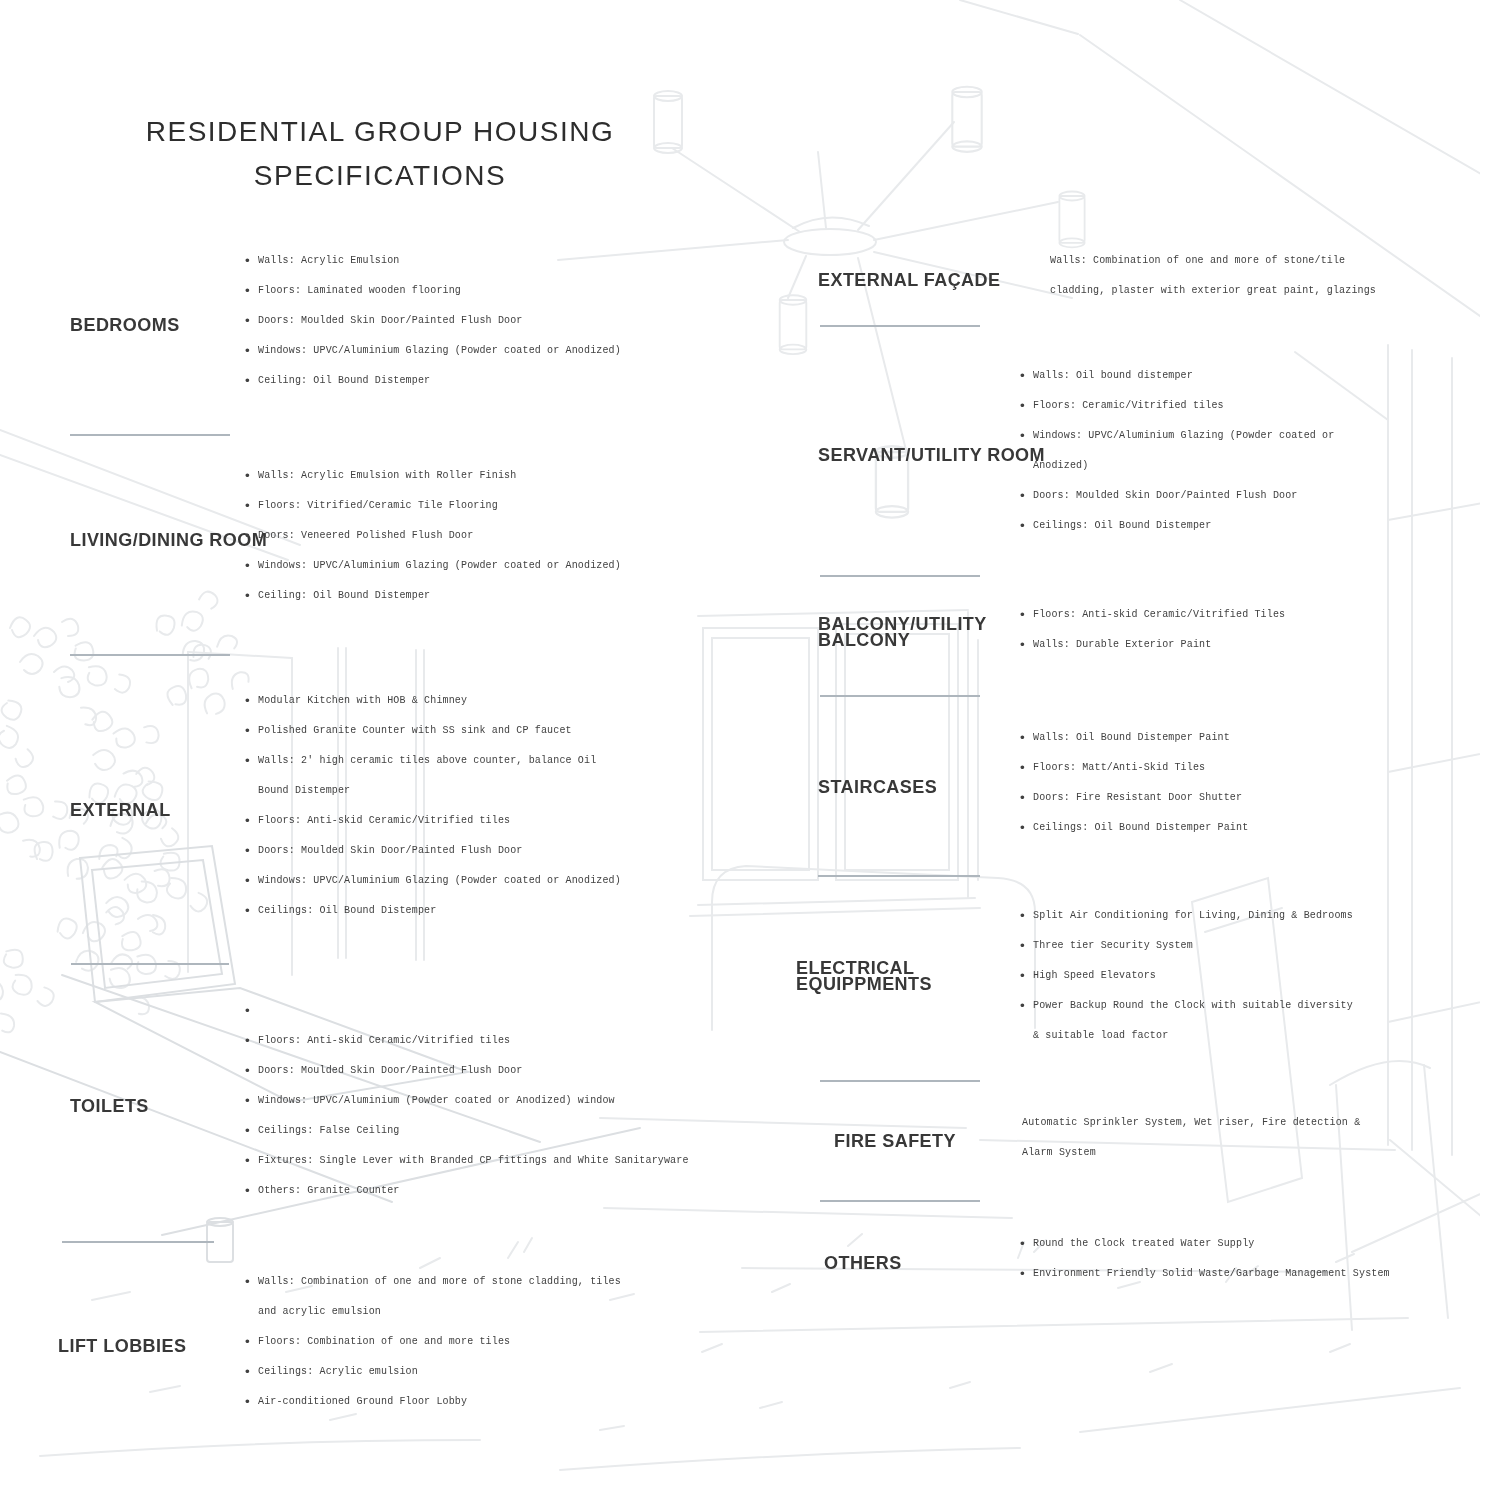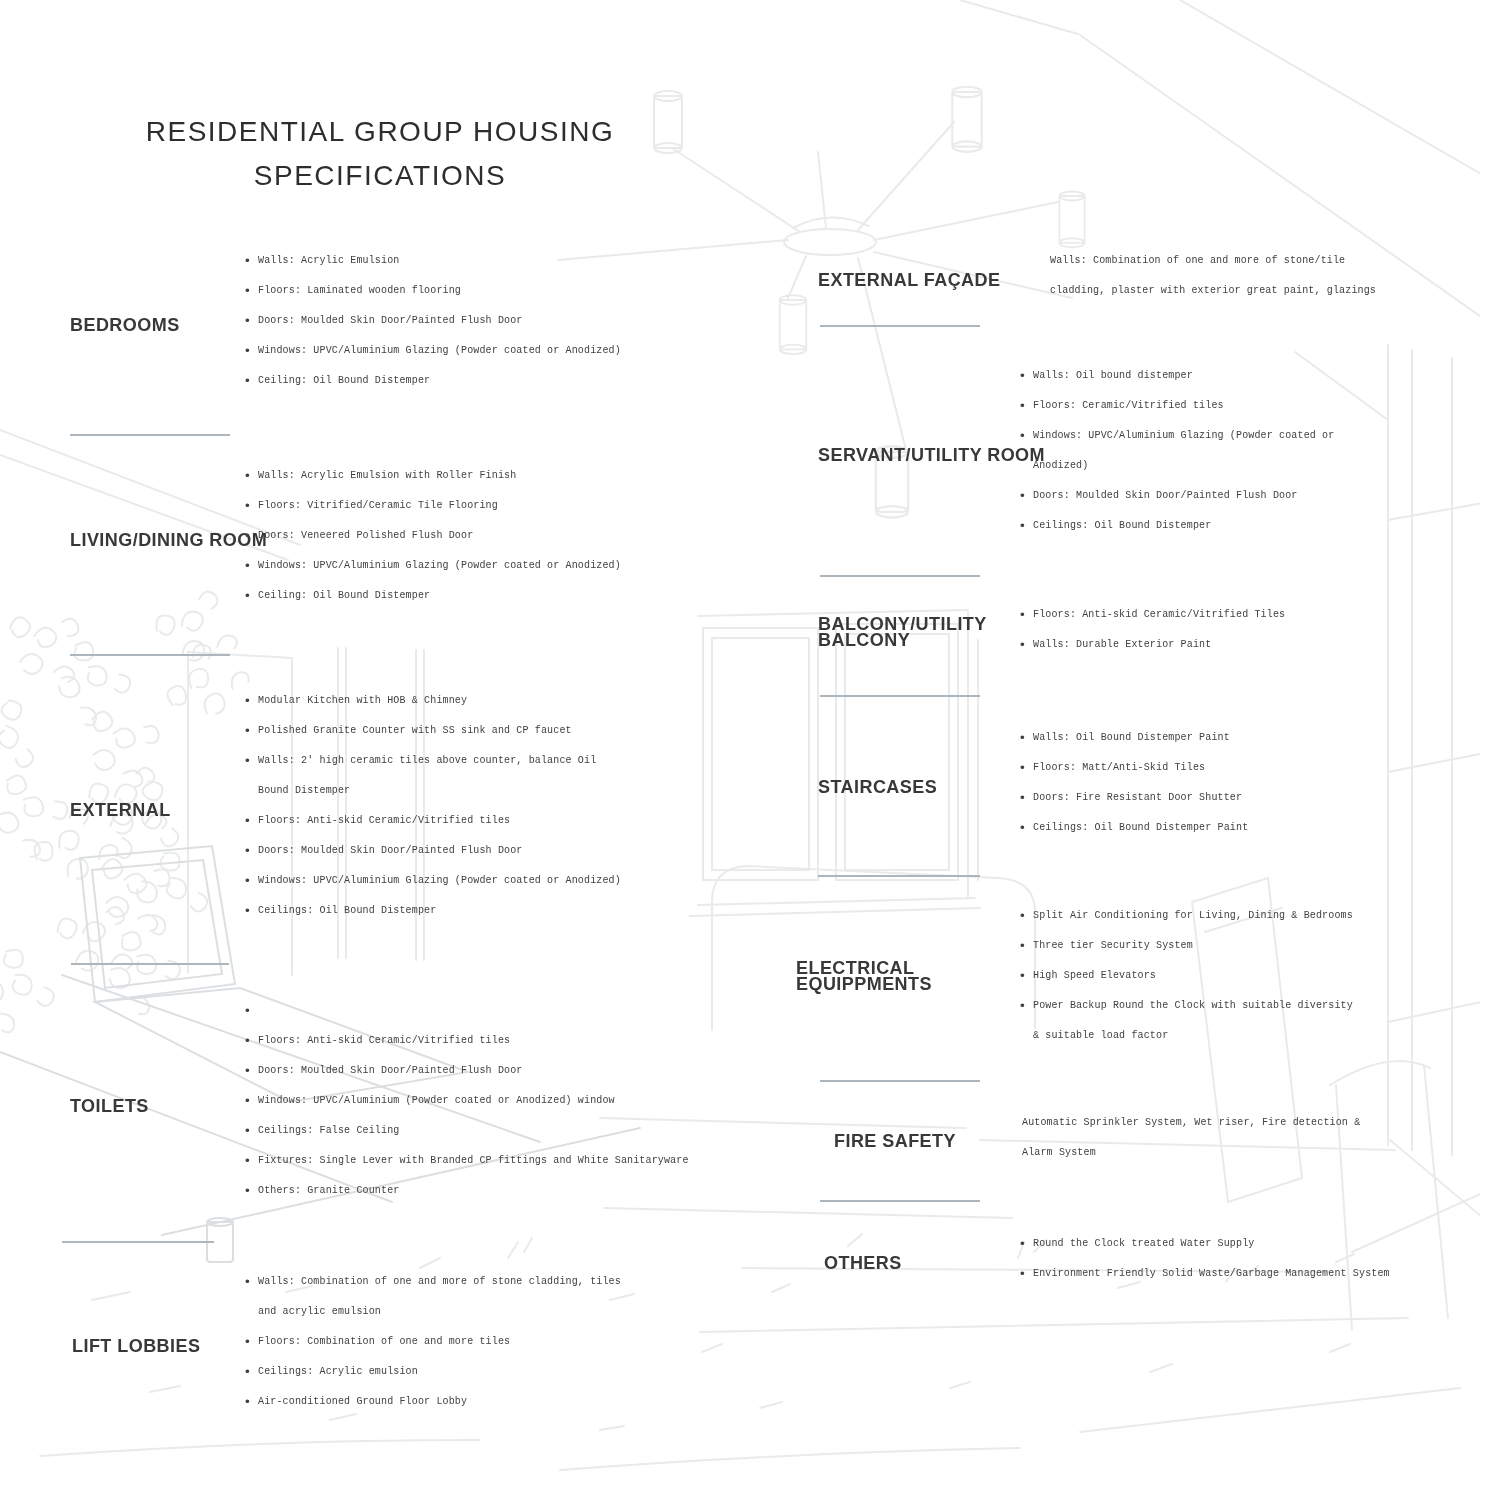--- a/index.html
+++ b/index.html
@@ -262,21 +262,21 @@
               <span class="bullet">•</span>
               <span class="itext">Fixtures: Single Lever with Branded CP fittings and White Sanitaryware</span>
             </div>
             <div class="item">
               <span class="bullet">•</span>
               <span class="itext">Others: Granite Counter</span>
             </div>
           </div>
         </section>
         <section class="spec-section">
-          <h3 class="sec-label" style="left: 72px; top: 1338px;">LIFT LOBBIES</h3>
+          <h3 class="sec-label" style="left: 58px; top: 1338px;">LIFT LOBBIES</h3>
           <div class="sec-content" style="left: 245px; top: 1267px;">
             <div class="item">
               <span class="bullet">•</span>
               <span class="itext">Walls: Combination of one and more of stone cladding, tiles
 and acrylic emulsion</span>
             </div>
             <div class="item">
               <span class="bullet">•</span>
               <span class="itext">Floors: Combination of one and more tiles</span>
             </div>

